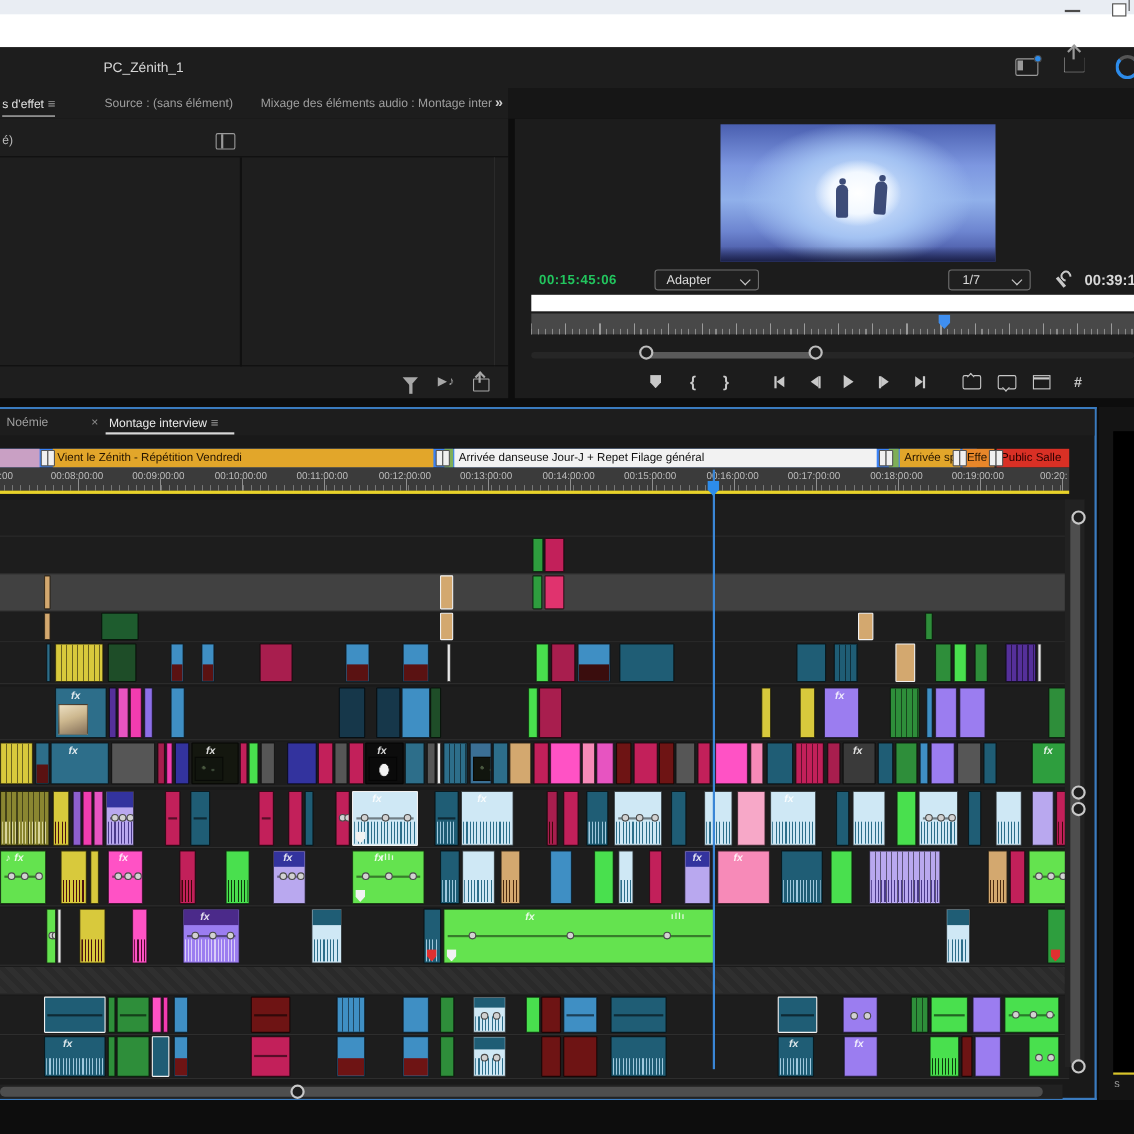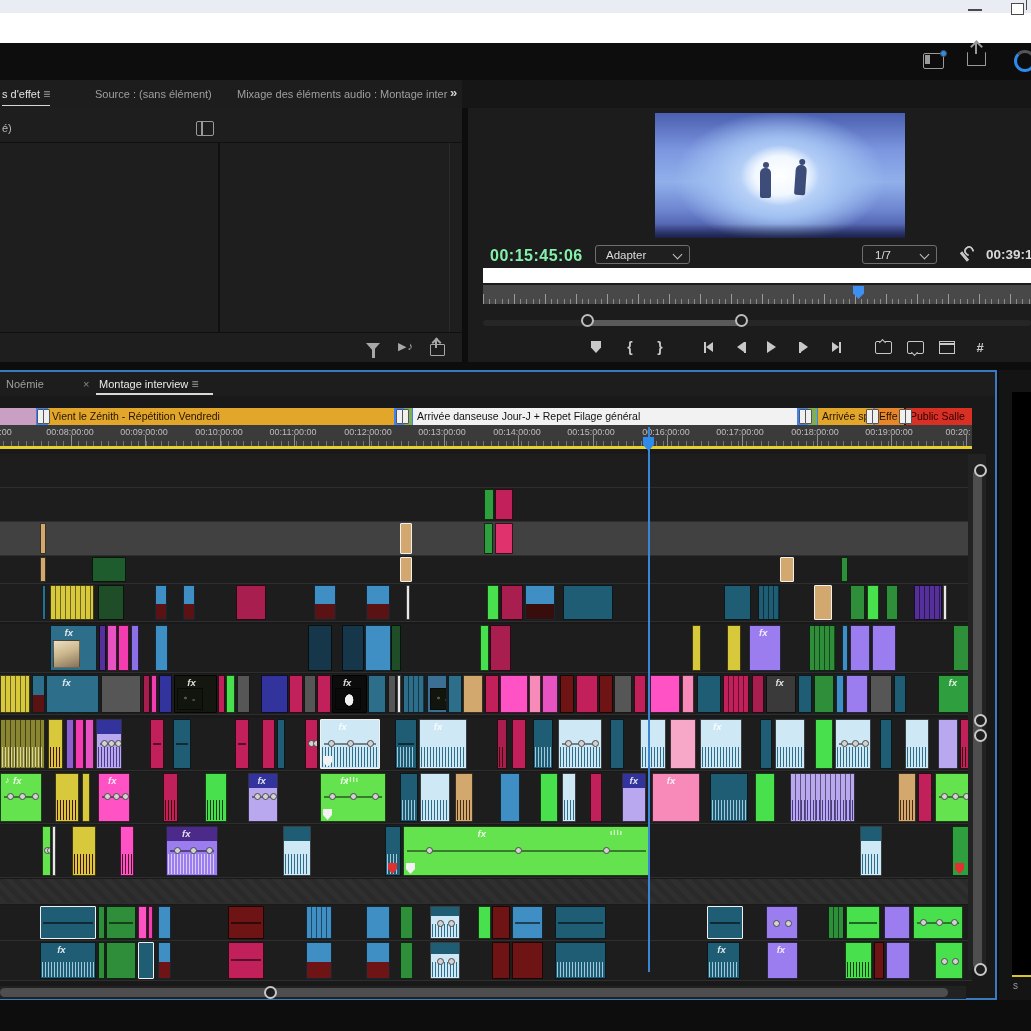--- a/index.html
+++ b/index.html
@@ -49,21 +49,21 @@
   .i-export:after{content:"";position:absolute;left:1.5px;top:-6px;width:5px;height:5px;border-left:2px solid #a8a8a8;border-top:2px solid #a8a8a8;transform:rotate(45deg)}
   
   .prog-panel{left:468px;top:108px;width:563px;height:254px;background:#1c1c1c}
   .video{position:absolute;left:187px;top:5px;width:250px;height:125px;overflow:hidden;background:
      radial-gradient(ellipse 55px 42px at 50% 50%,#ffffff 0%,#f2f8ff 45%,rgba(255,255,255,0) 72%),
      radial-gradient(ellipse 135px 85px at 50% 52%,#dcebff 0%,#a3c2f2 45%,rgba(120,150,220,0) 78%),
      linear-gradient(180deg,#4a5fb0 0%,#7d97e0 30%,#90b0ea 55%,#6d85d0 78%,#3d4a96 100%)}
   .sil{position:absolute;width:11px;height:30px;background:#2a3a6a;border-radius:5px 5px 2px 2px;opacity:.9}
   .sil:before{content:"";position:absolute;left:2.5px;top:-6px;width:6px;height:6px;border-radius:50%;background:#2a3a6a}
   .video .floor{position:absolute;left:0;bottom:0;width:100%;height:14px;background:linear-gradient(180deg,rgba(20,25,60,0),rgba(15,18,45,.75))}
-  .tc-main{position:absolute;left:22px;top:139px;font-weight:bold;font-size:16px;color:#86efac;letter-spacing:.5px}
+  .tc-main{position:absolute;left:22px;top:139px;font-weight:bold;font-size:12px;color:#22c55e;letter-spacing:.5px}
   .dd{position:absolute;top:137px;height:19px;background:#1f1f1f;border:1px solid #6e6e6e;border-radius:3px;color:#dcdcdc;font-size:11.5px;line-height:18px;box-sizing:border-box}
   .chev{position:absolute;right:8px;top:5px;width:6px;height:6px;border-right:1.6px solid #c8c8c8;border-bottom:1.6px solid #c8c8c8;transform:rotate(45deg)}
   .i-wrench{position:absolute;left:489px;top:139px;width:15px;height:15px}
   .i-wrench:before{content:"";position:absolute;left:6px;top:4px;width:3px;height:11px;background:#c8c8c8;transform:rotate(-40deg)}
   .i-wrench:after{content:"";position:absolute;left:7px;top:-1px;width:6px;height:6px;border:2.5px solid #c8c8c8;border-radius:50%;border-bottom-color:transparent;transform:rotate(-40deg)}
   .tc-dur{position:absolute;left:518px;top:139px;font-weight:bold;font-size:13.5px;color:#d8d8d8;white-space:nowrap}
   .white-bar{position:absolute;left:15px;top:160px;width:548px;height:15px;background:#ffffff}
   .mini-ruler{position:absolute;left:15px;top:177px;width:548px;height:19px;background:#484848;
      background-image:repeating-linear-gradient(90deg,#9a9a9a 0 1px,transparent 1px 31px),repeating-linear-gradient(90deg,#8a8a8a 0 1px,transparent 1px 6.2px);
      background-size:100% 10px,100% 5px;background-position:0 100%,0 100%;background-repeat:no-repeat}
@@ -137,20 +137,23 @@
 <body>
 
 <div id="root">
 
   <div class="abs os-bar">
     <div class="band"></div>
     <div class="win-min"></div>
     <div class="win-restore"></div>
   </div>
 
+  <div class="abs app-bar">
+    <div class="app-title">PC_Zénith_1</div>
+  </div>
   <div class="i-workspace">
       <span class="dot"></span>
     </div>
   <div class="i-share"></div>
   <div class="i-sync"></div>
 
   <div class="abs tabrow">
     <div class="tabgrp-l" id="tabgrp-l">
       <span class="overflow">»</span>
     <div class="ptab active" style="left: 2px;">s d'effet<span class="menu-glyph">  ≡</span><span class="under"></span></div>

